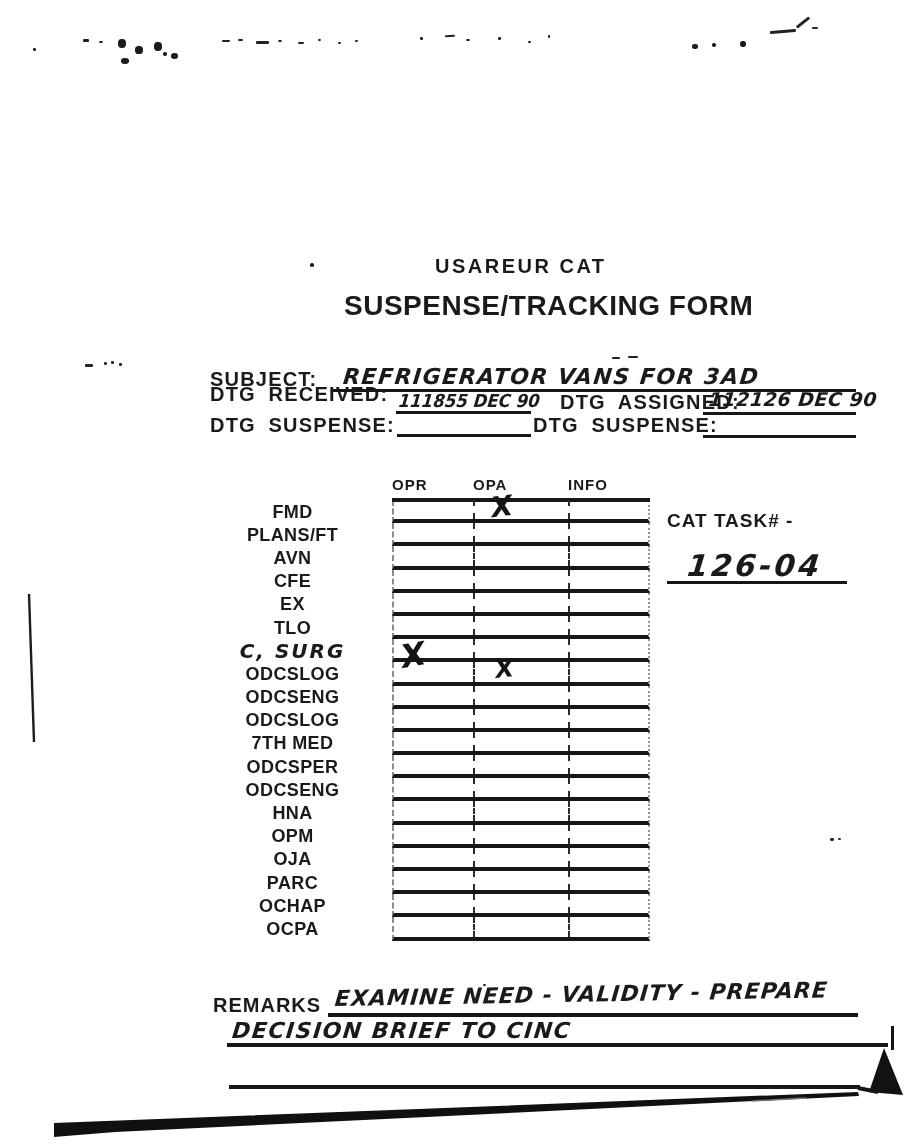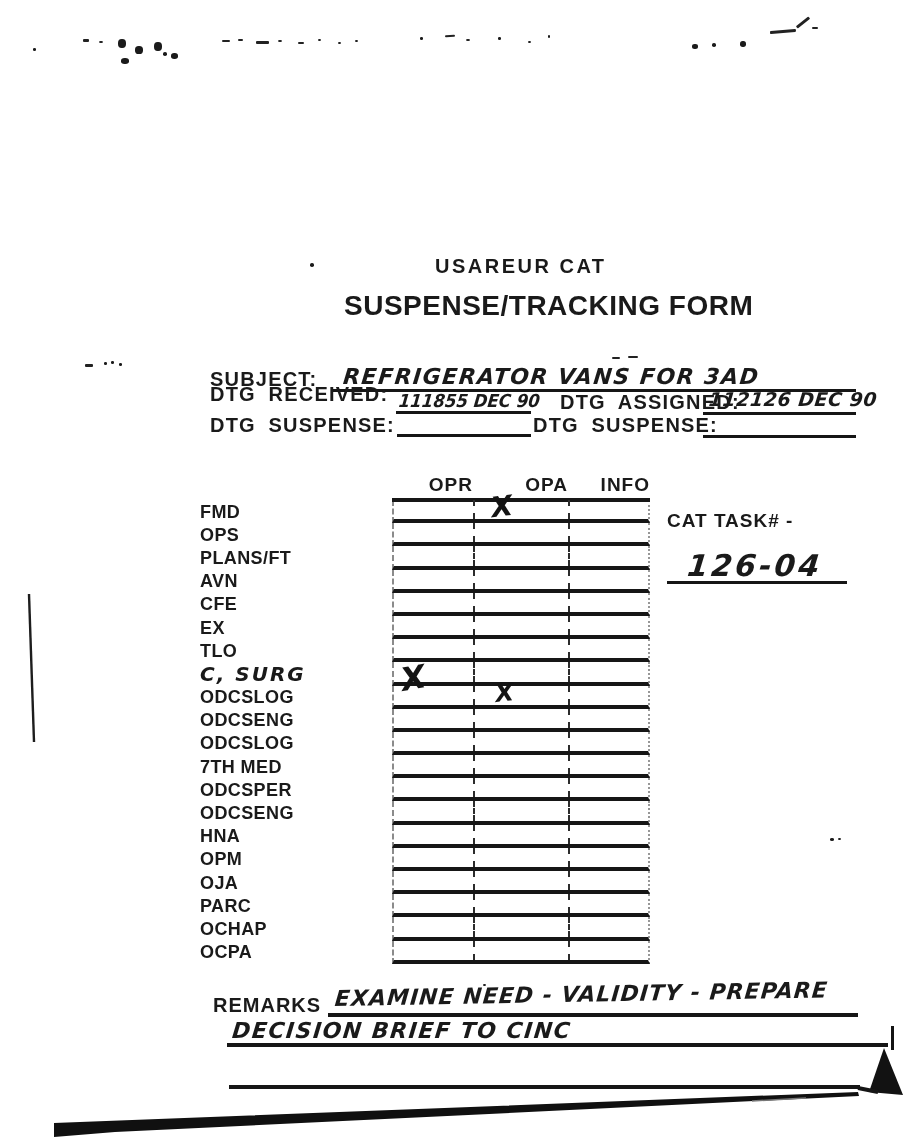--- a/index.html
+++ b/index.html
@@ -21,26 +21,26 @@
   .hand{
     font-family:"DejaVu Sans",sans-serif;
     font-style:italic;font-weight:bold;
     white-space:nowrap;line-height:1;
     transform:skewX(-6deg);transform-origin:left bottom;
   }
   .rule{background:#161616;height:3px;}
   
   .rtable{left:200px;top:474px;width:458px;}
   .thead{display:flex;margin-left:192px;height:26px;}
-  .thead .hcell{font-weight:bold;font-size:19px;letter-spacing:1px;text-align:right;line-height:22px;}
+  .thead .hcell{font-weight:bold;font-size:15px;letter-spacing:1px;text-align:left;line-height:22px;}
   .hcell.c0{width:81px;} .hcell.c1{width:95px;} .hcell.c2{width:82px;}
   .table-topline{left:392px;top:498px;width:258px;height:4px;background:#161616;}
   .trow{display:flex;height:23.2px;align-items:center;}
   .tlabel{
-    width:185px;text-align:left;font-weight:bold;font-size:18px;
+    width:185px;text-align:center;font-weight:bold;font-size:18px;
     letter-spacing:.4px;line-height:1;white-space:nowrap;
   }
   .tlabel.hand-label{
     font-family:"DejaVu Sans",sans-serif;font-style:italic;font-weight:bold;
     font-size:20px;letter-spacing:2px;
   }
   .tgrid{
     margin-left:7px;width:258px;height:100%;display:flex;box-sizing:border-box;
     border-bottom:4px solid #161616;
     border-left:2px dashed rgba(25,25,25,.5);
@@ -110,28 +110,20 @@
       <div class="hcell c2">INFO</div>
     </div>
     <div>
         <div class="trow r0">
       <div class="tlabel">FMD</div>
       <div class="tgrid">
         <div class="tcell opr"></div>
         <div class="tcell opa">
               <span class="mark">X</span>
             </div>
-        <div class="tcell info"></div>
-      </div>
-    </div>
-        <div class="trow r1">
-      <div class="tlabel">OPS</div>
-      <div class="tgrid">
-        <div class="tcell opr"></div>
-        <div class="tcell opa"></div>
         <div class="tcell info"></div>
       </div>
     </div>
         <div class="trow r2">
       <div class="tlabel">PLANS/FT</div>
       <div class="tgrid">
         <div class="tcell opr"></div>
         <div class="tcell opa"></div>
         <div class="tcell info"></div>
       </div>

